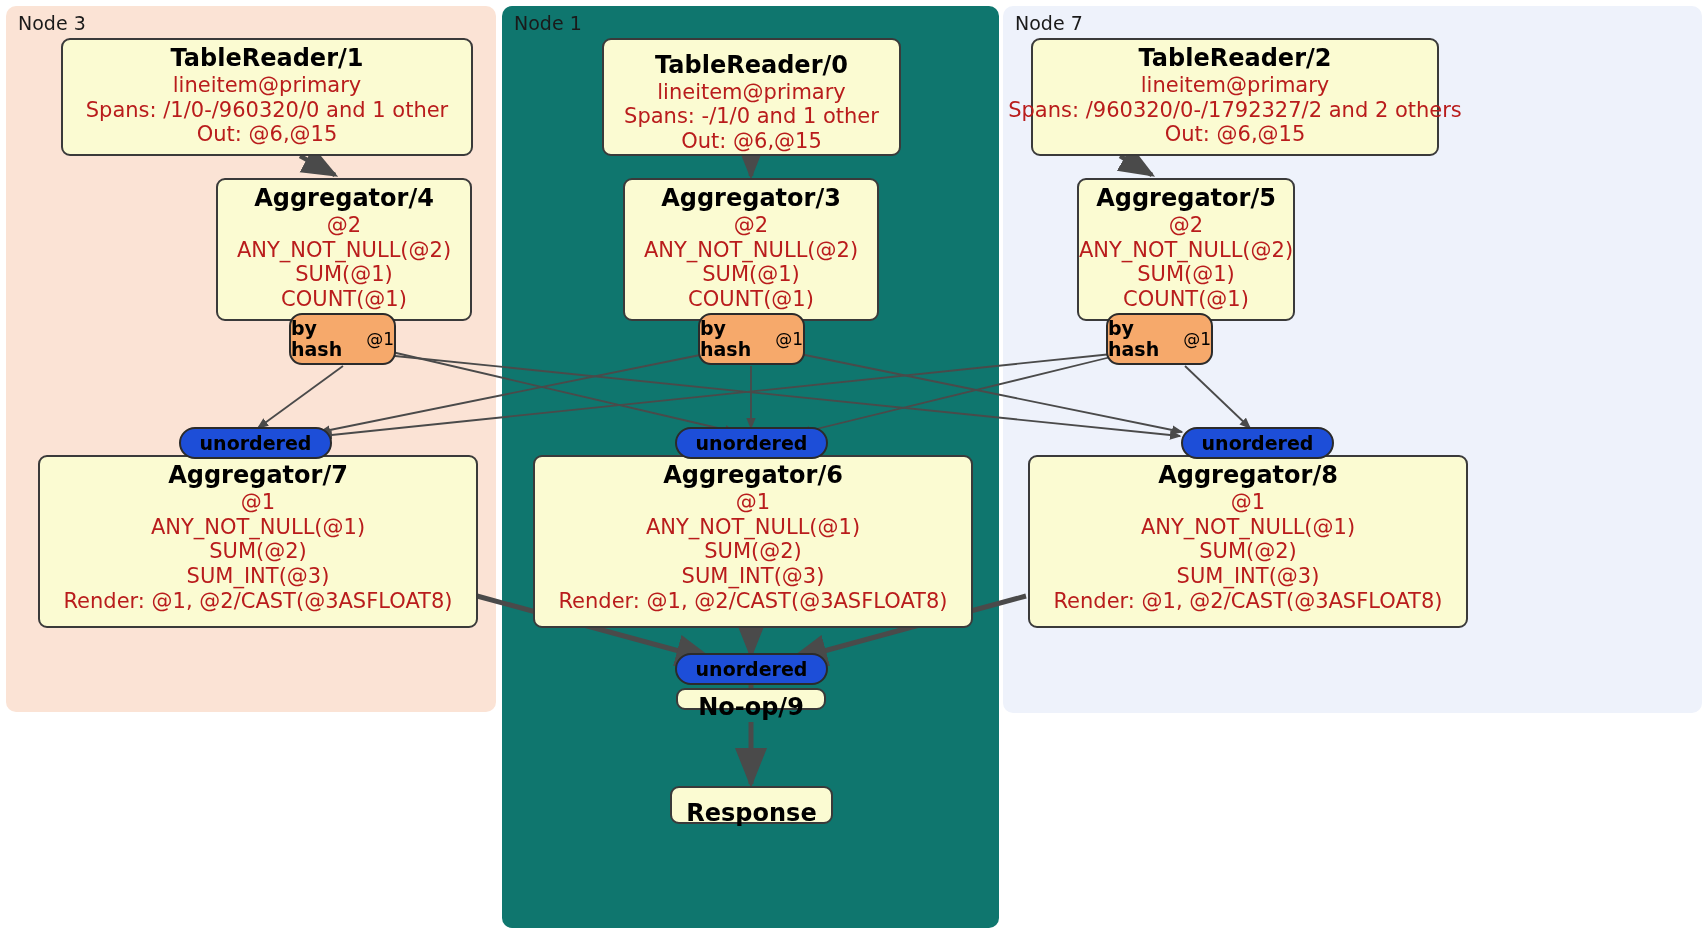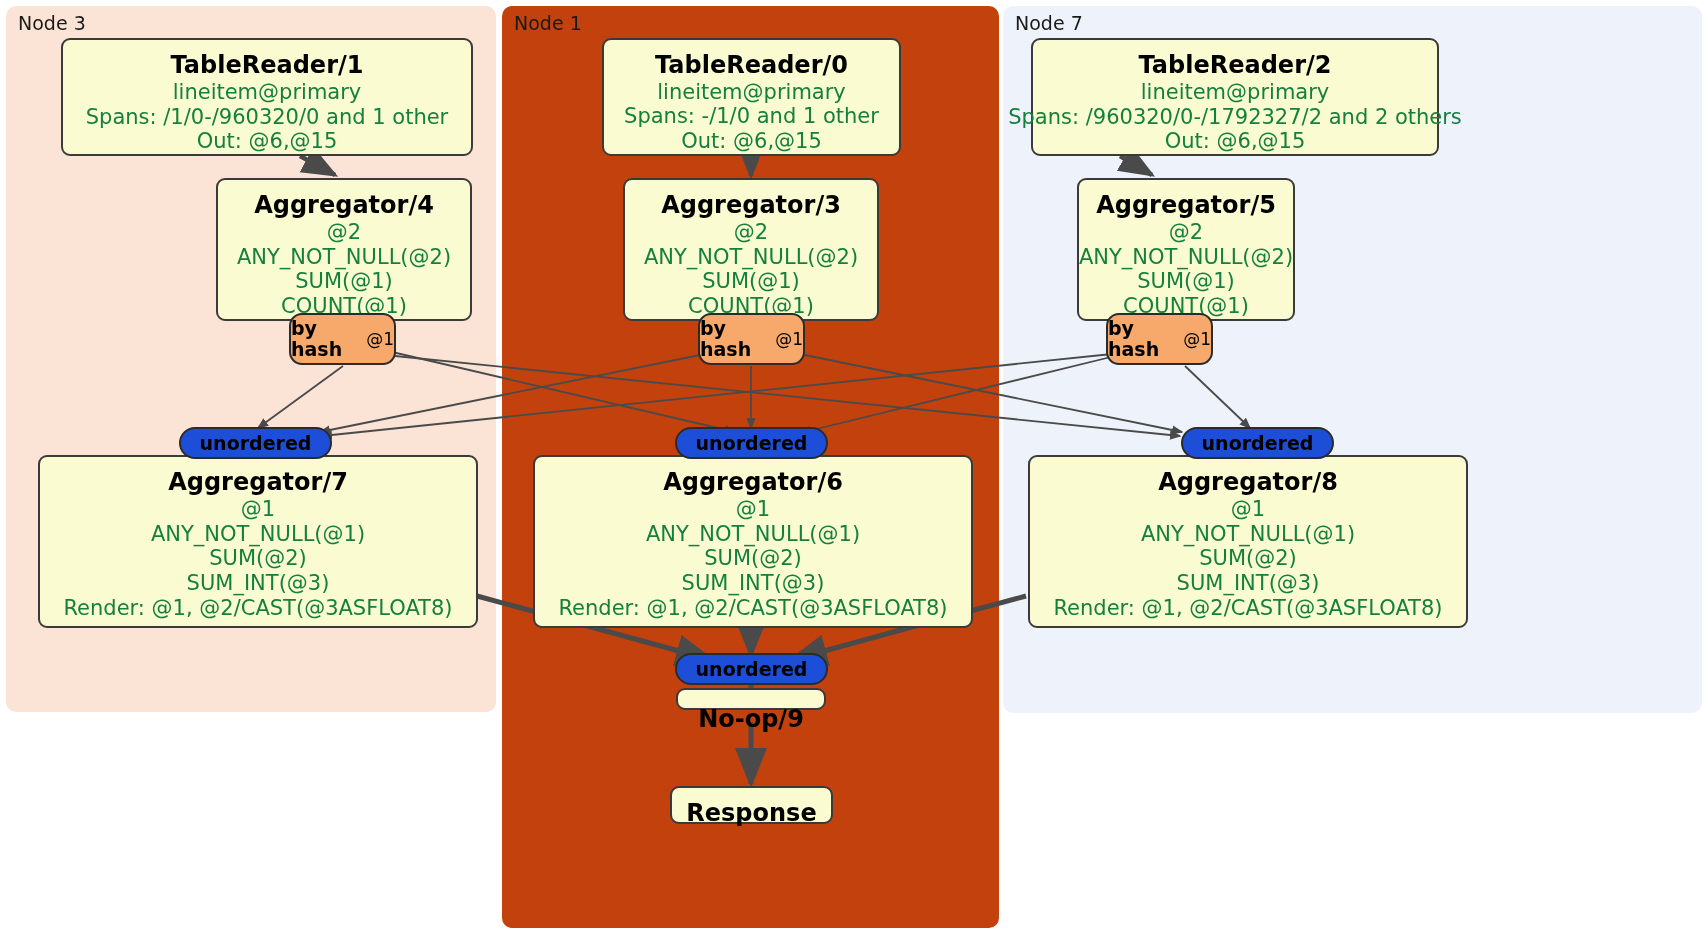--- a/index.html
+++ b/index.html
@@ -34,34 +34,34 @@
   .box {
     position: absolute;
     box-sizing: border-box;
     background: #fbfbd2;
     border: 2.5px solid #3a3a3a;
     border-radius: 9px;
     display: flex;
     flex-direction: column;
     align-items: center;
     justify-content: flex-start;
-    padding-top: 12px;
+    padding-top: 5px;
     z-index: 6;
   }
   .box .title {
     font-weight: bold;
     font-size: 24px;
     line-height: 1.16;
     color: #000;
     white-space: nowrap;
   }
   .box .line {
     font-size: 21px;
     line-height: 1.18;
-    color: #15803d;
+    color: #b91c1c;
     white-space: nowrap;
   }
   .badge {
     position: absolute;
     box-sizing: border-box;
     border: 2.5px solid #2b2b2b;
     display: flex;
     flex-direction: row;
     align-items: center;
     justify-content: center;
@@ -104,21 +104,21 @@
 </style>
 </head>
 <body>
 
 <div id="canvas">
 
   <div class="node-panel" style="left:6px; top:6px; width:490px; height:706px; background:#fbe3d5;">
     <div class="node-panel-label">Node 3</div>
   </div>
 
-  <div class="node-panel" style="left:502px; top:6px; width:497px; height:922px; background:#c2410c;">
+  <div class="node-panel" style="left:502px; top:6px; width:497px; height:922px; background:#0f766e;">
     <div class="node-panel-label">Node 1</div>
   </div>
 
   <div class="node-panel" style="left:1003px; top:6px; width:699px; height:707px; background:#eef2fb;">
     <div class="node-panel-label">Node 7</div>
   </div>
 
   <svg class="edges">
     <defs>
       <marker id="ah" markerWidth="9" markerHeight="9" refX="7.2" refY="3.2" orient="auto" markerUnits="strokeWidth">
@@ -251,21 +251,21 @@
     <div class="line">ANY_NOT_NULL(@1)</div>
     <div class="line">SUM(@2)</div>
     <div class="line">SUM_INT(@3)</div>
     <div class="line">Render: @1, @2/CAST(@3ASFLOAT8)</div>
   </div>
 
   <div class="badge unordered" style="left:675px; top:653px; width:153px; height:32px;">
     <div class="b-title">unordered</div>
   </div>
 
-  <div class="box" style="left:676px; top:688px; width:150px; height:22px; padding-top:16px; z-index:10;">
+  <div class="box" style="left:676px; top:688px; width:150px; height:22px; padding-top:4px; z-index:10;">
     <div class="title">No-op/9</div>
   </div>
 
   <div class="box" style="left:670px; top:786px; width:163px; height:38px; padding-top:12px;">
     <div class="title">Response</div>
   </div>
 
 </div>
 
 </body></html>

